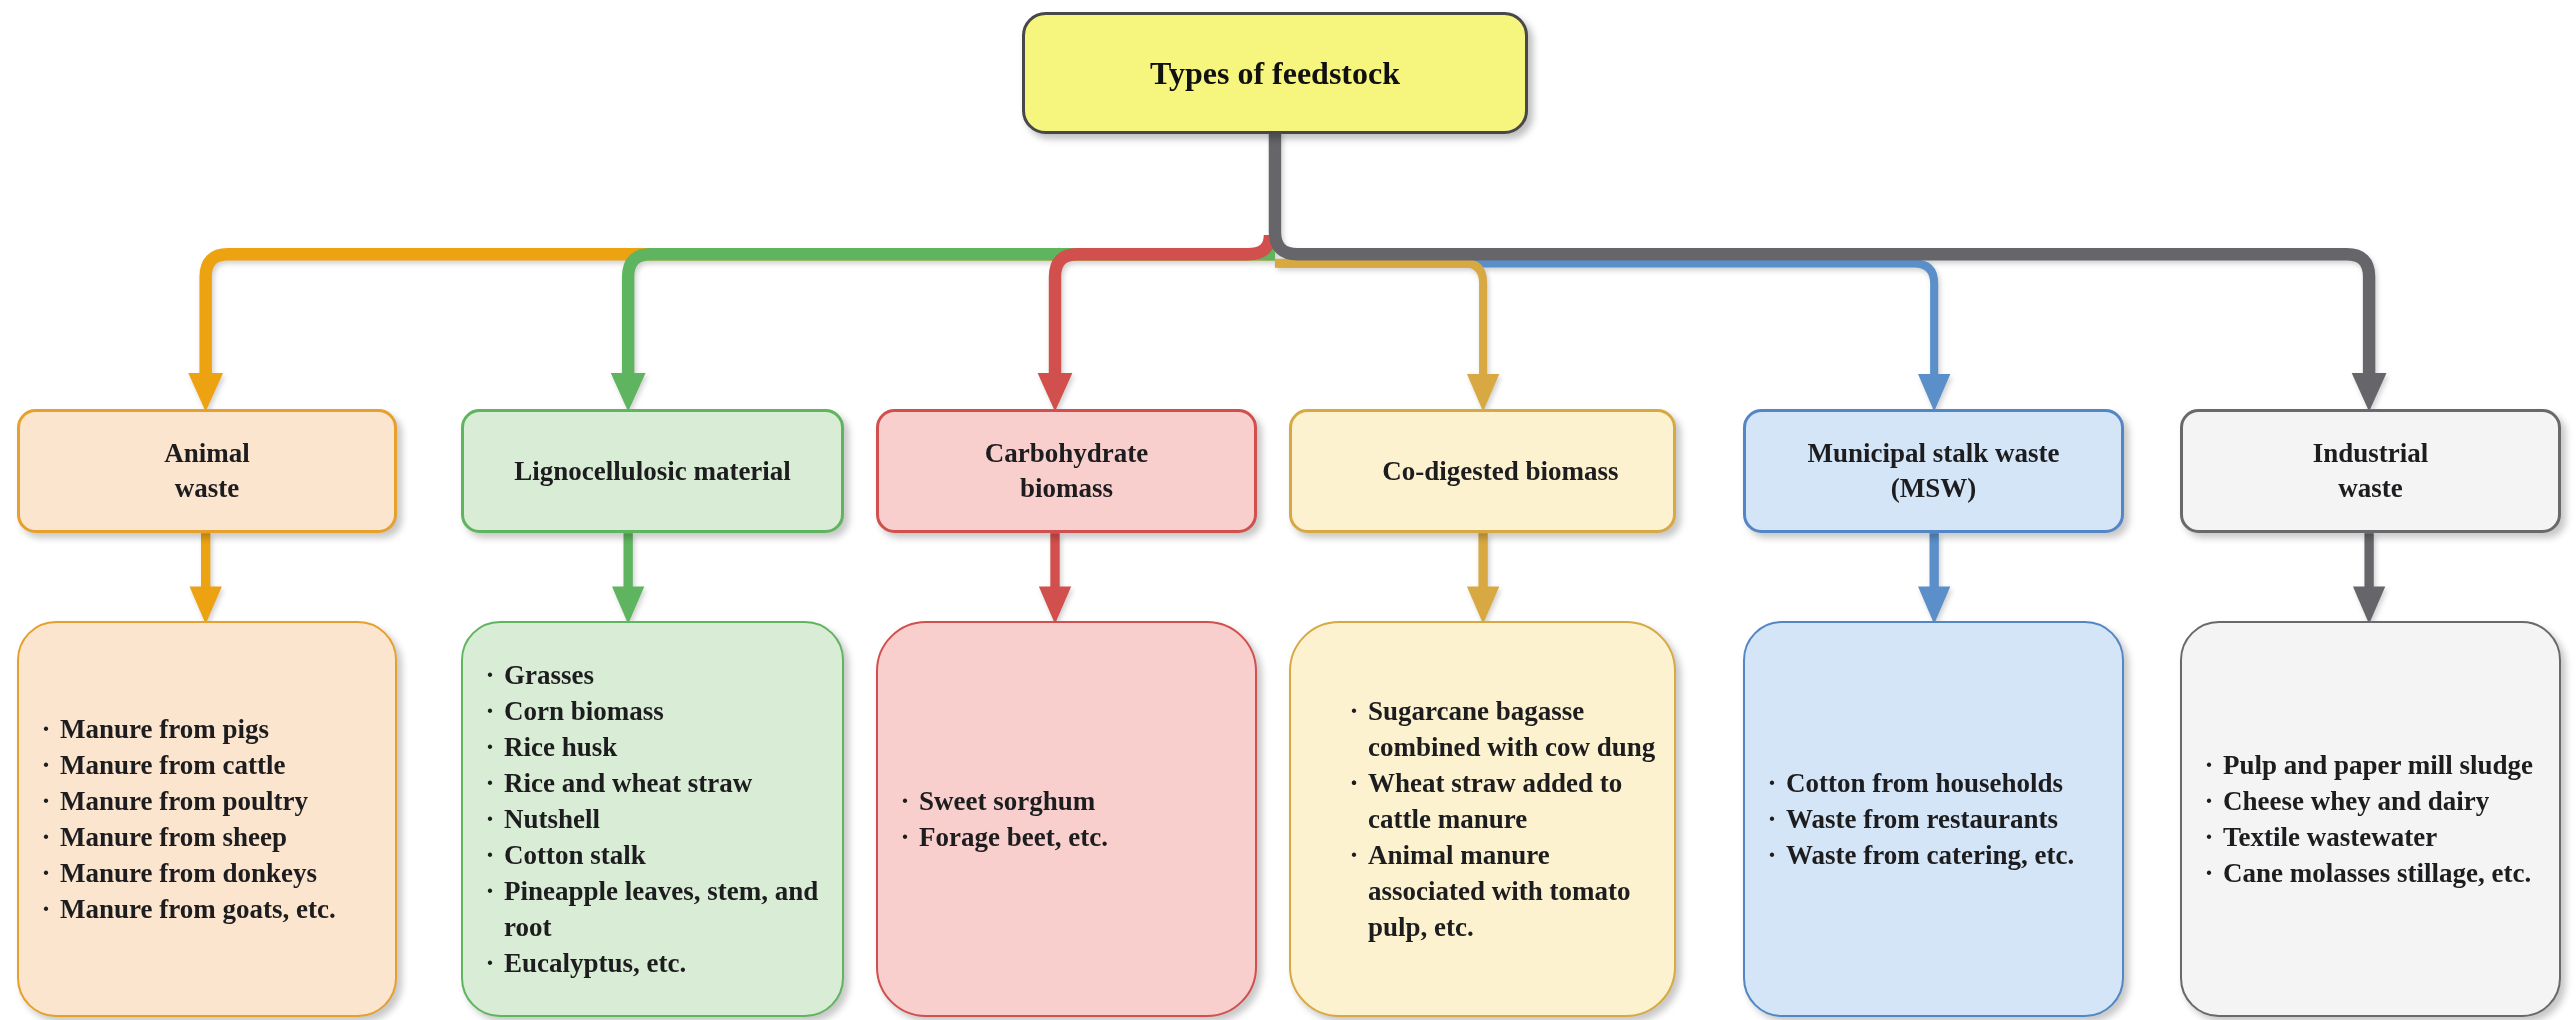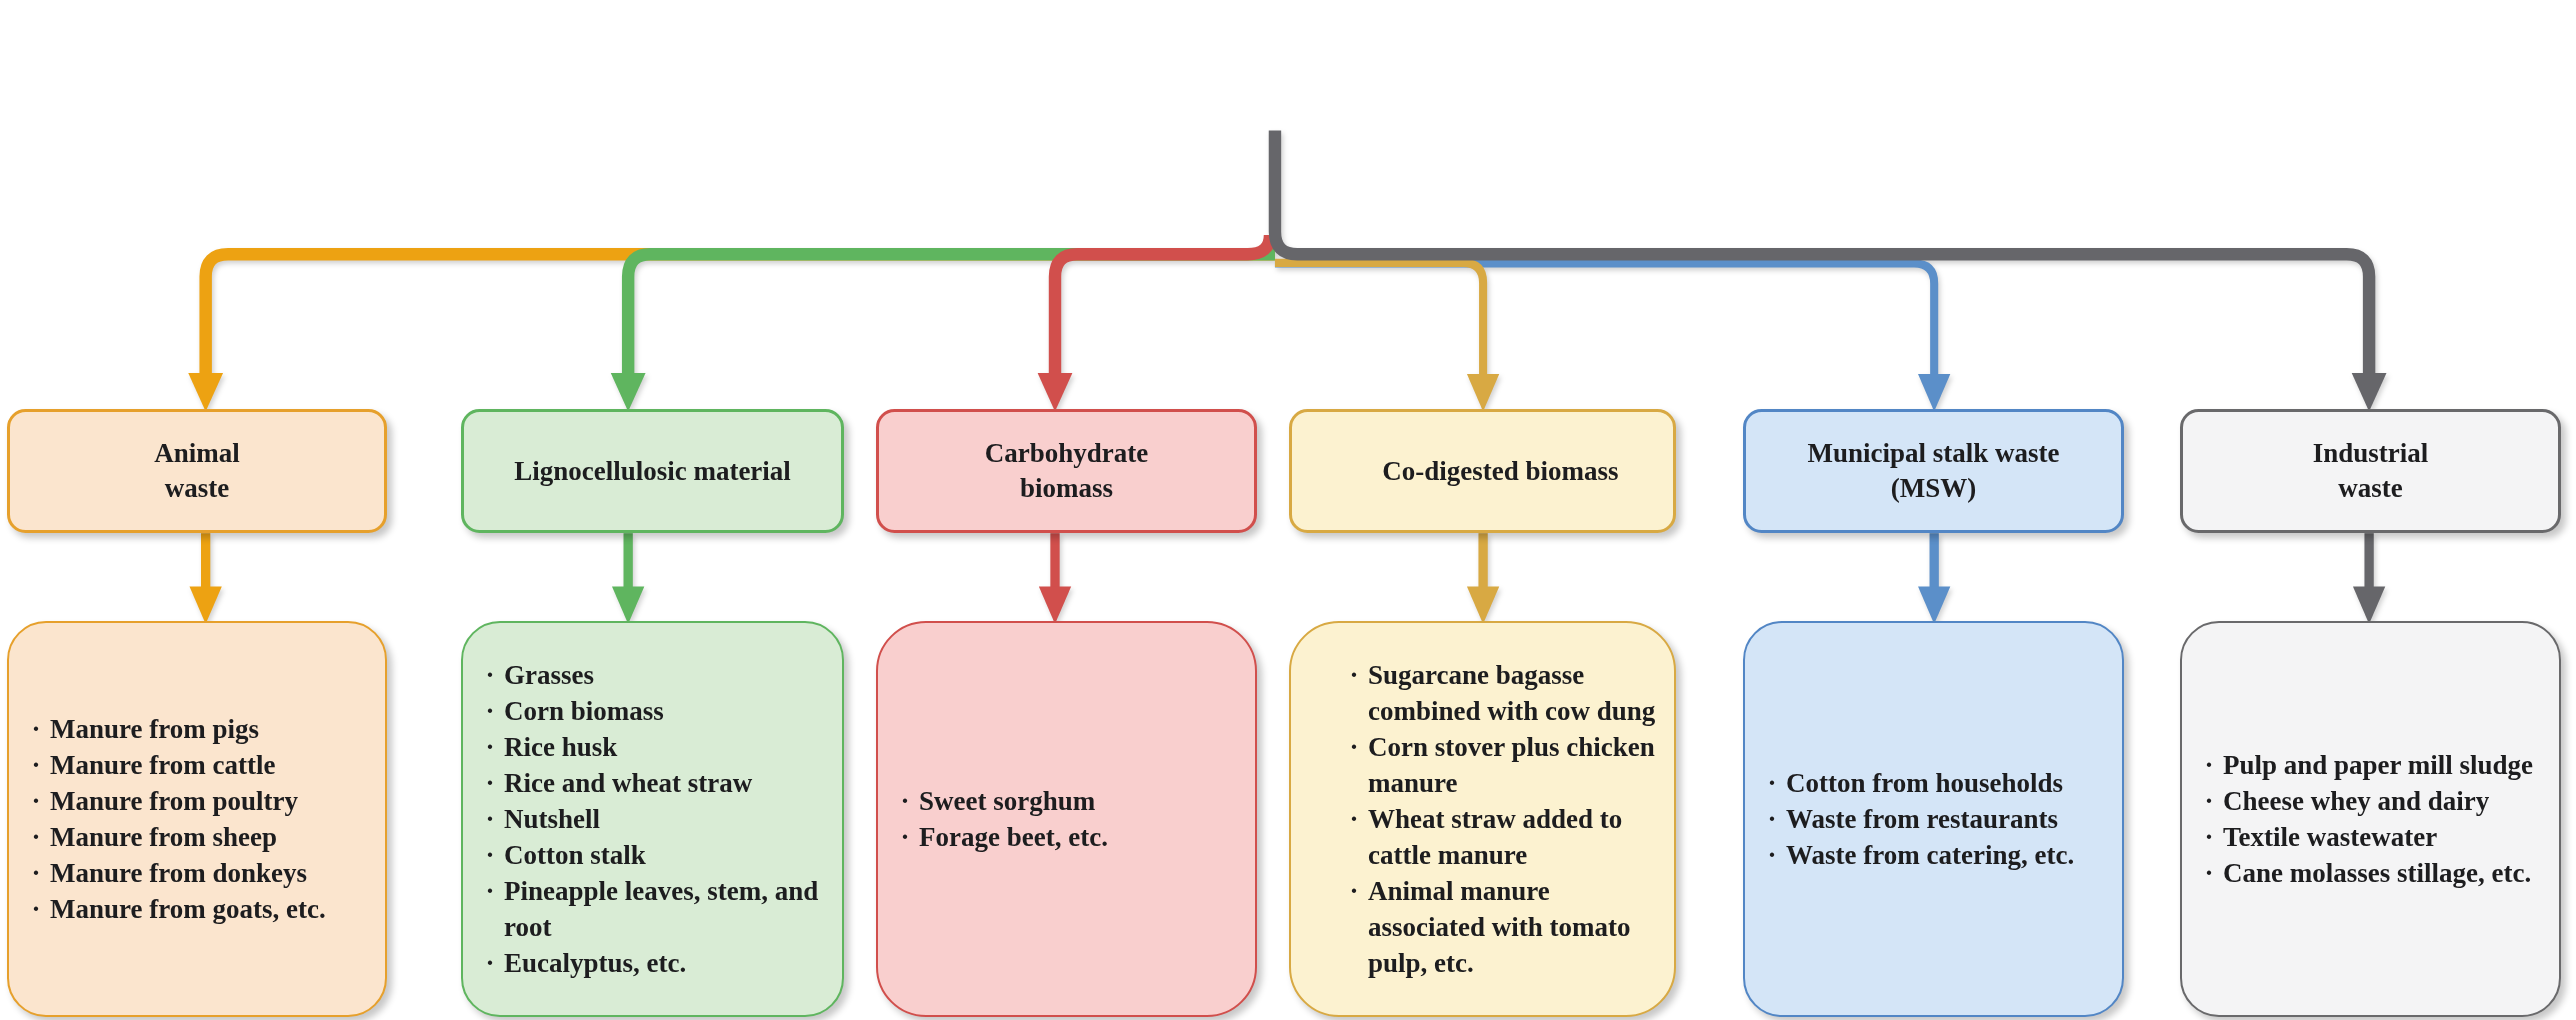--- a/index.html
+++ b/index.html
@@ -40,21 +40,21 @@
   }
   .dtl ul {
     list-style:none; margin:0;
     padding:0 11.2px 0 17.4px;
     font-size:27px; line-height:36px;
   }
   .dtl li { position:relative; padding-left:23.6px; }
   .bullet { position:absolute; left:5px; }
 
   
-  .b0 { left:7px;   width:380px; }
+  .b0 { left:17px;   width:380px; }
   .b1 { left:461px;  width:383px; }
   .b2 { left:864px; width:381px; }
   .b3 { left:1289px; width:387px; }
   .b4 { left:1743px; width:381px; }
   .b5 { left:2180px; width:381px; }
 
   
   .b0.hdr,.b0.dtl { background:#FBE5CE; border-color:#E6A02C; }
   .b1.hdr,.b1.dtl { background:#D9ECD5; border-color:#5FB55F; }
   .b2.hdr,.b2.dtl { background:#F9CFCE; border-color:#D14F4C;margin-left:12px; }
@@ -108,20 +108,23 @@
       <path d="M 3813 858 L 3813 948" stroke="#66666A"></path>
     </g>
     <polygon points="305,944 357,944 331,1004" fill="#EDA212"></polygon>
     <polygon points="985,944 1037,944 1011,1004" fill="#5FB55F"></polygon>
     <polygon points="1672,944 1724,944 1698,1004" fill="#D14F4C"></polygon>
     <polygon points="2361,944 2413,944 2387,1004" fill="#D8A943"></polygon>
     <polygon points="3087,944 3139,944 3113,1004" fill="#5B8FC9"></polygon>
     <polygon points="3787,944 3839,944 3813,1004" fill="#66666A"></polygon>
   </svg>
 
+  <div id="title-box">
+    <span>Types of feedstock</span>
+  </div>
 
   <div class="box hdr b0">
     <div>Animal</div>
     <div>waste</div>
   </div>
   <div class="box dtl b0">
     <ul>
       <li><span class="bullet">·</span><span>Manure from pigs</span></li>
       <li><span class="bullet">·</span><span>Manure from cattle</span></li>
       <li><span class="bullet">·</span><span>Manure from poultry</span></li>
@@ -157,21 +160,21 @@
       <li><span class="bullet">·</span><span>Forage beet, etc.</span></li>
     </ul>
   </div>
 
   <div class="box hdr b3">
     <div>Co-digested biomass</div>
   </div>
   <div class="box dtl b3">
     <ul>
       <li><span class="bullet">·</span><span>Sugarcane bagasse combined with cow dung</span></li>
-      <li><span class="bullet">·</span><span>Corn stover plus chicken manure</span></li>
+      <li><span class="bullet">·</span></li>
       <li><span class="bullet">·</span><span>Wheat straw added to cattle manure</span></li>
       <li><span class="bullet">·</span><span>Animal manure associated with tomato pulp, etc.</span></li>
     </ul>
   </div>
 
   <div class="box hdr b4">
     <div>Municipal stalk waste</div>
     <div>(MSW)</div>
   </div>
   <div class="box dtl b4">

